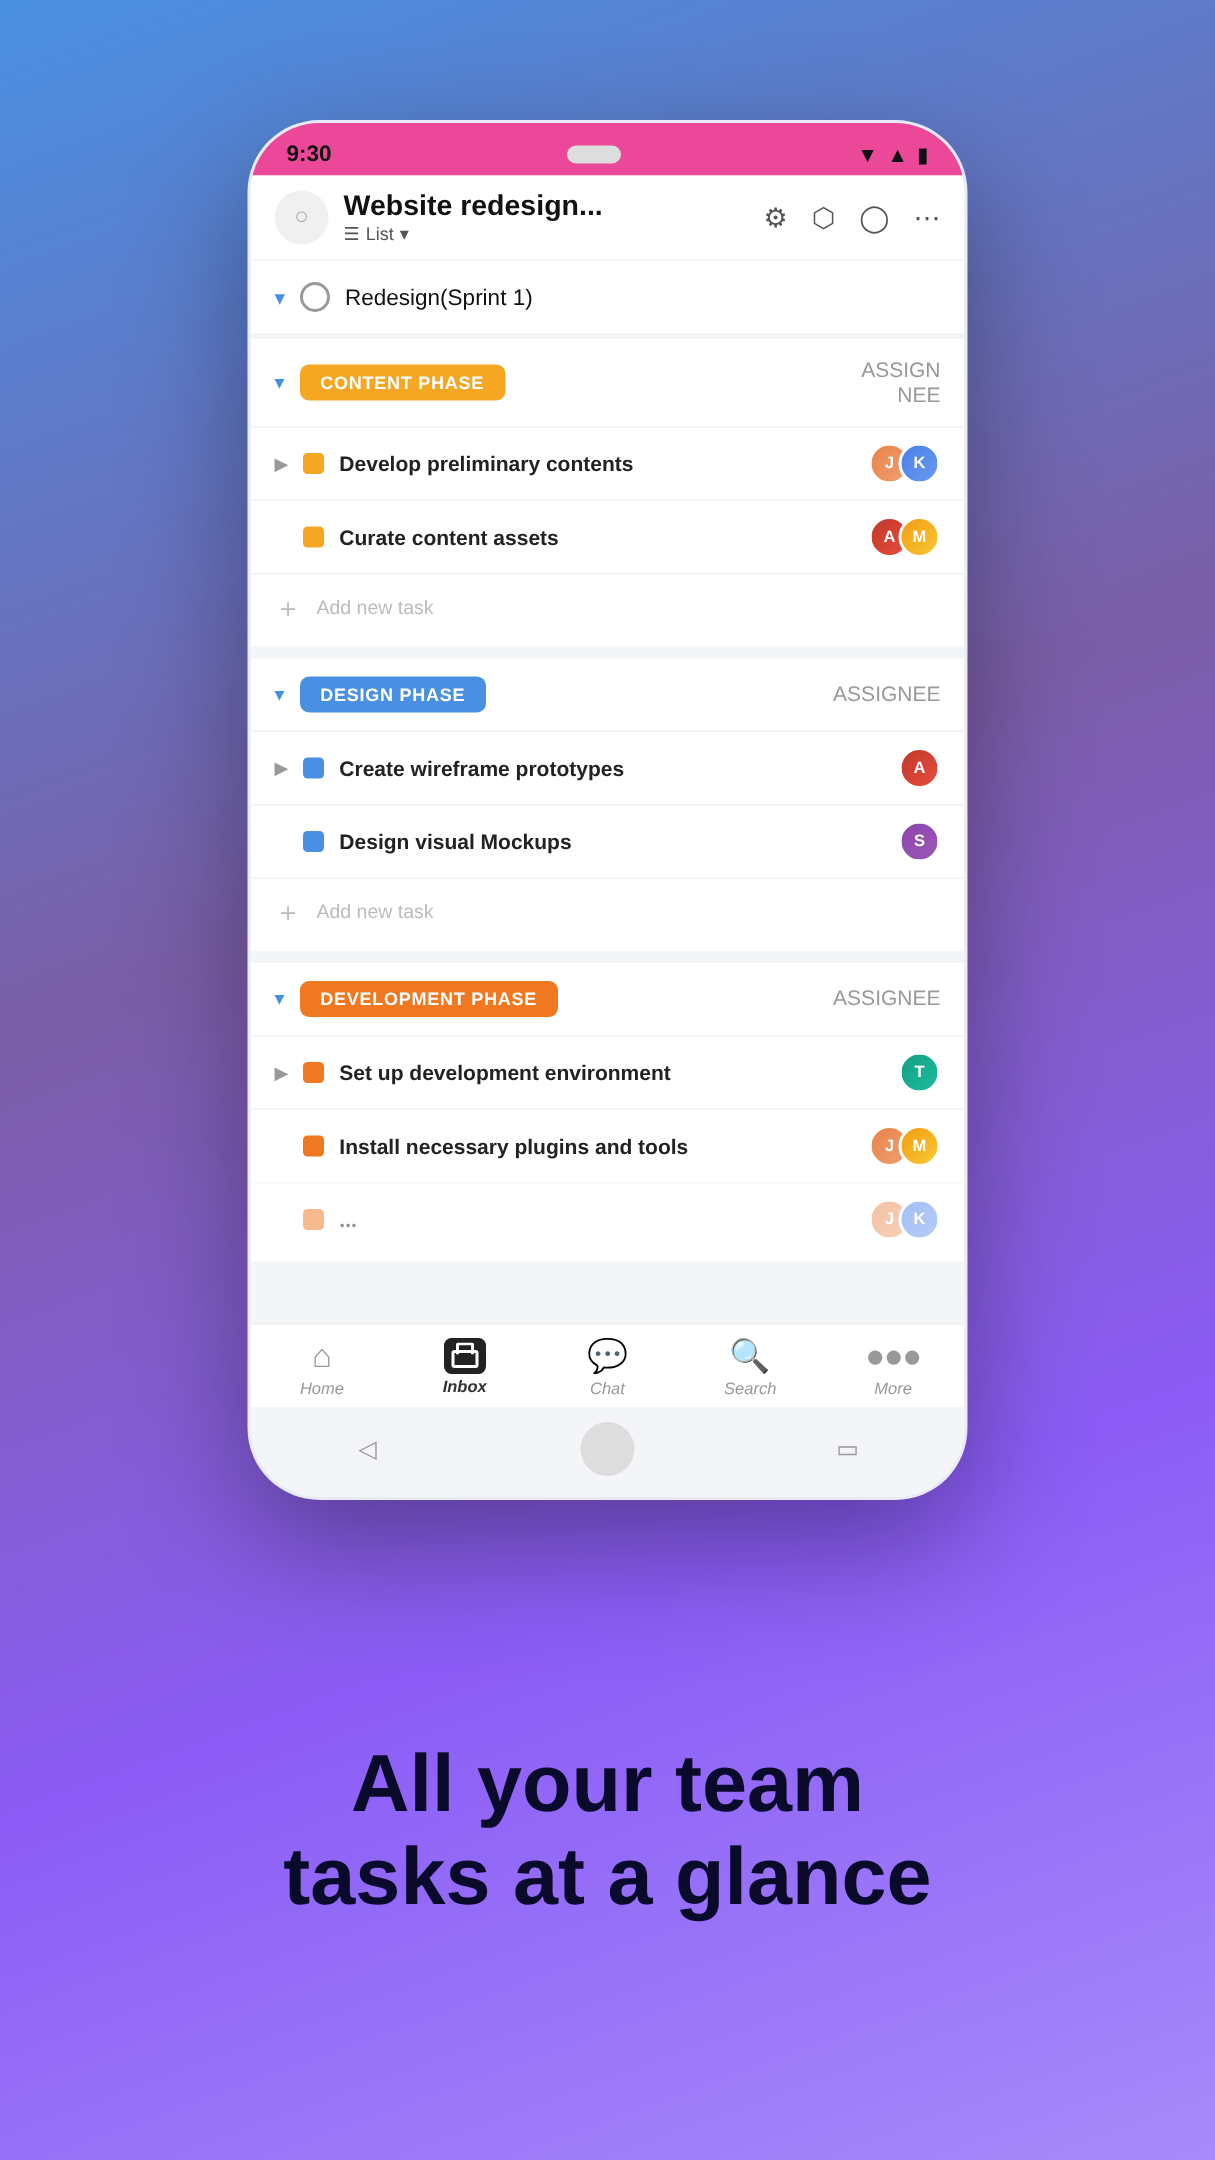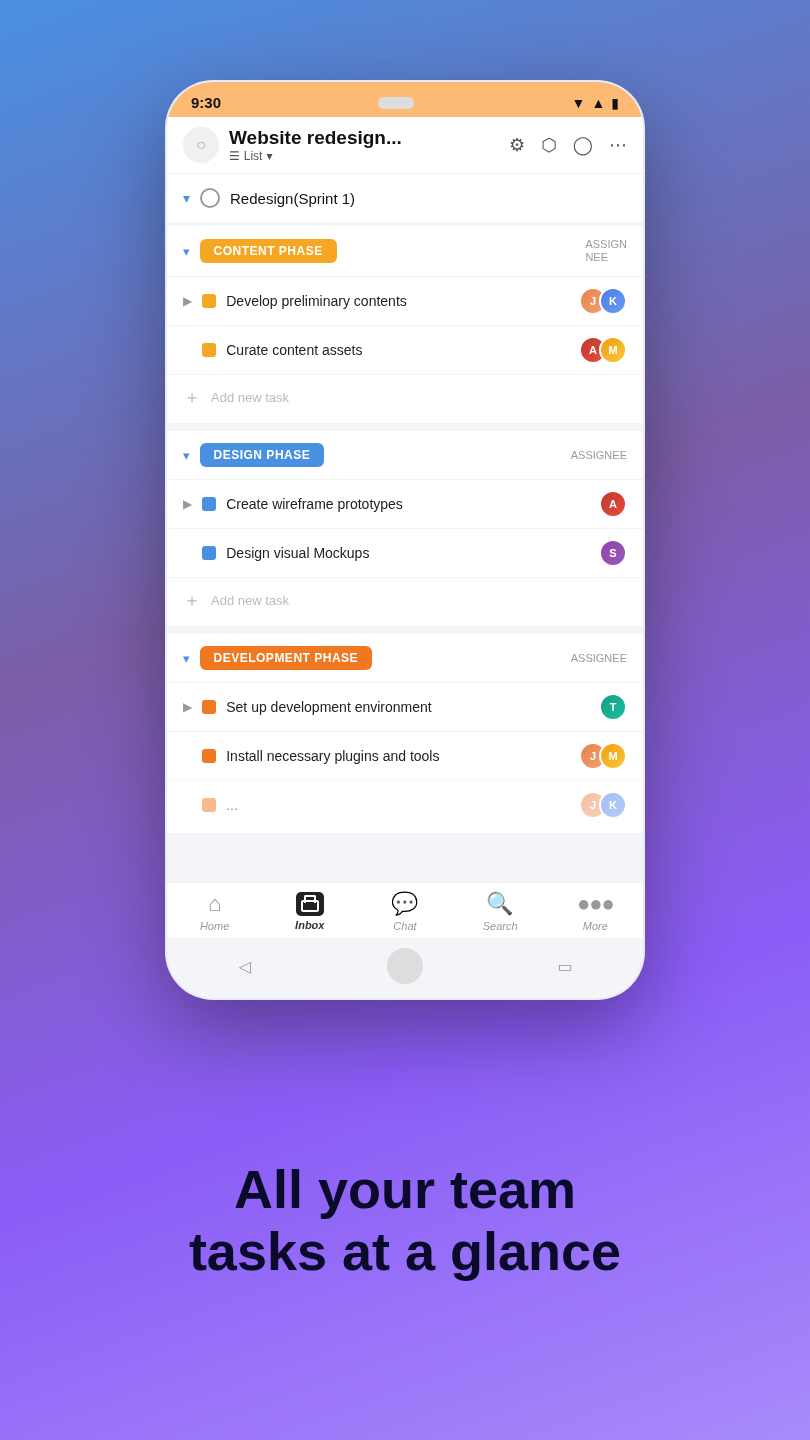--- a/index.html
+++ b/index.html
@@ -30,21 +30,21 @@
     .phone-inner {
       background: #f4f5f9;
       border-radius: 46px;
       flex: 1;
       overflow: hidden;
       display: flex;
       flex-direction: column;
     }
 
     .status-bar {
-      background: #fdba74;
+      background: #ec4899;
       padding: 12px 24px 6px;
       display: flex;
       justify-content: space-between;
       align-items: center;
       border-radius: 46px 46px 0 0;
     }
 
     .status-time {
       font-size: 15px;
       font-weight: 600;
@@ -193,23 +193,23 @@
       font-weight: 700;
       letter-spacing: 0.5px;
       color: #fff;
     }
 
     .badge-orange { background: #f5a623; }
     .badge-blue { background: #4a90e2; }
     .badge-orange2 { background: #f07820; }
 
     .assignee-label {
-      font-size: 11px;
+      font-size: 14px;
       color: #999;
-      text-align: left;
+      text-align: right;
       line-height: 1.2;
     }
 
     .task-row {
       padding: 10px 16px;
       display: flex;
       align-items: center;
       justify-content: space-between;
       border-top: 1px solid #f2f2f2;
     }
@@ -233,20 +233,21 @@
       flex-shrink: 0;
     }
 
     .dot-orange { background: #f5a623; }
     .dot-blue { background: #4a90e2; }
     .dot-orange2 { background: #f07820; }
 
     .task-name {
       font-size: 14px;
       color: #222;
+      font-weight: bold;
     }
 
     .avatar-group {
       display: flex;
       align-items: center;
     }
 
     .avatar {
       width: 28px;
       height: 28px;

